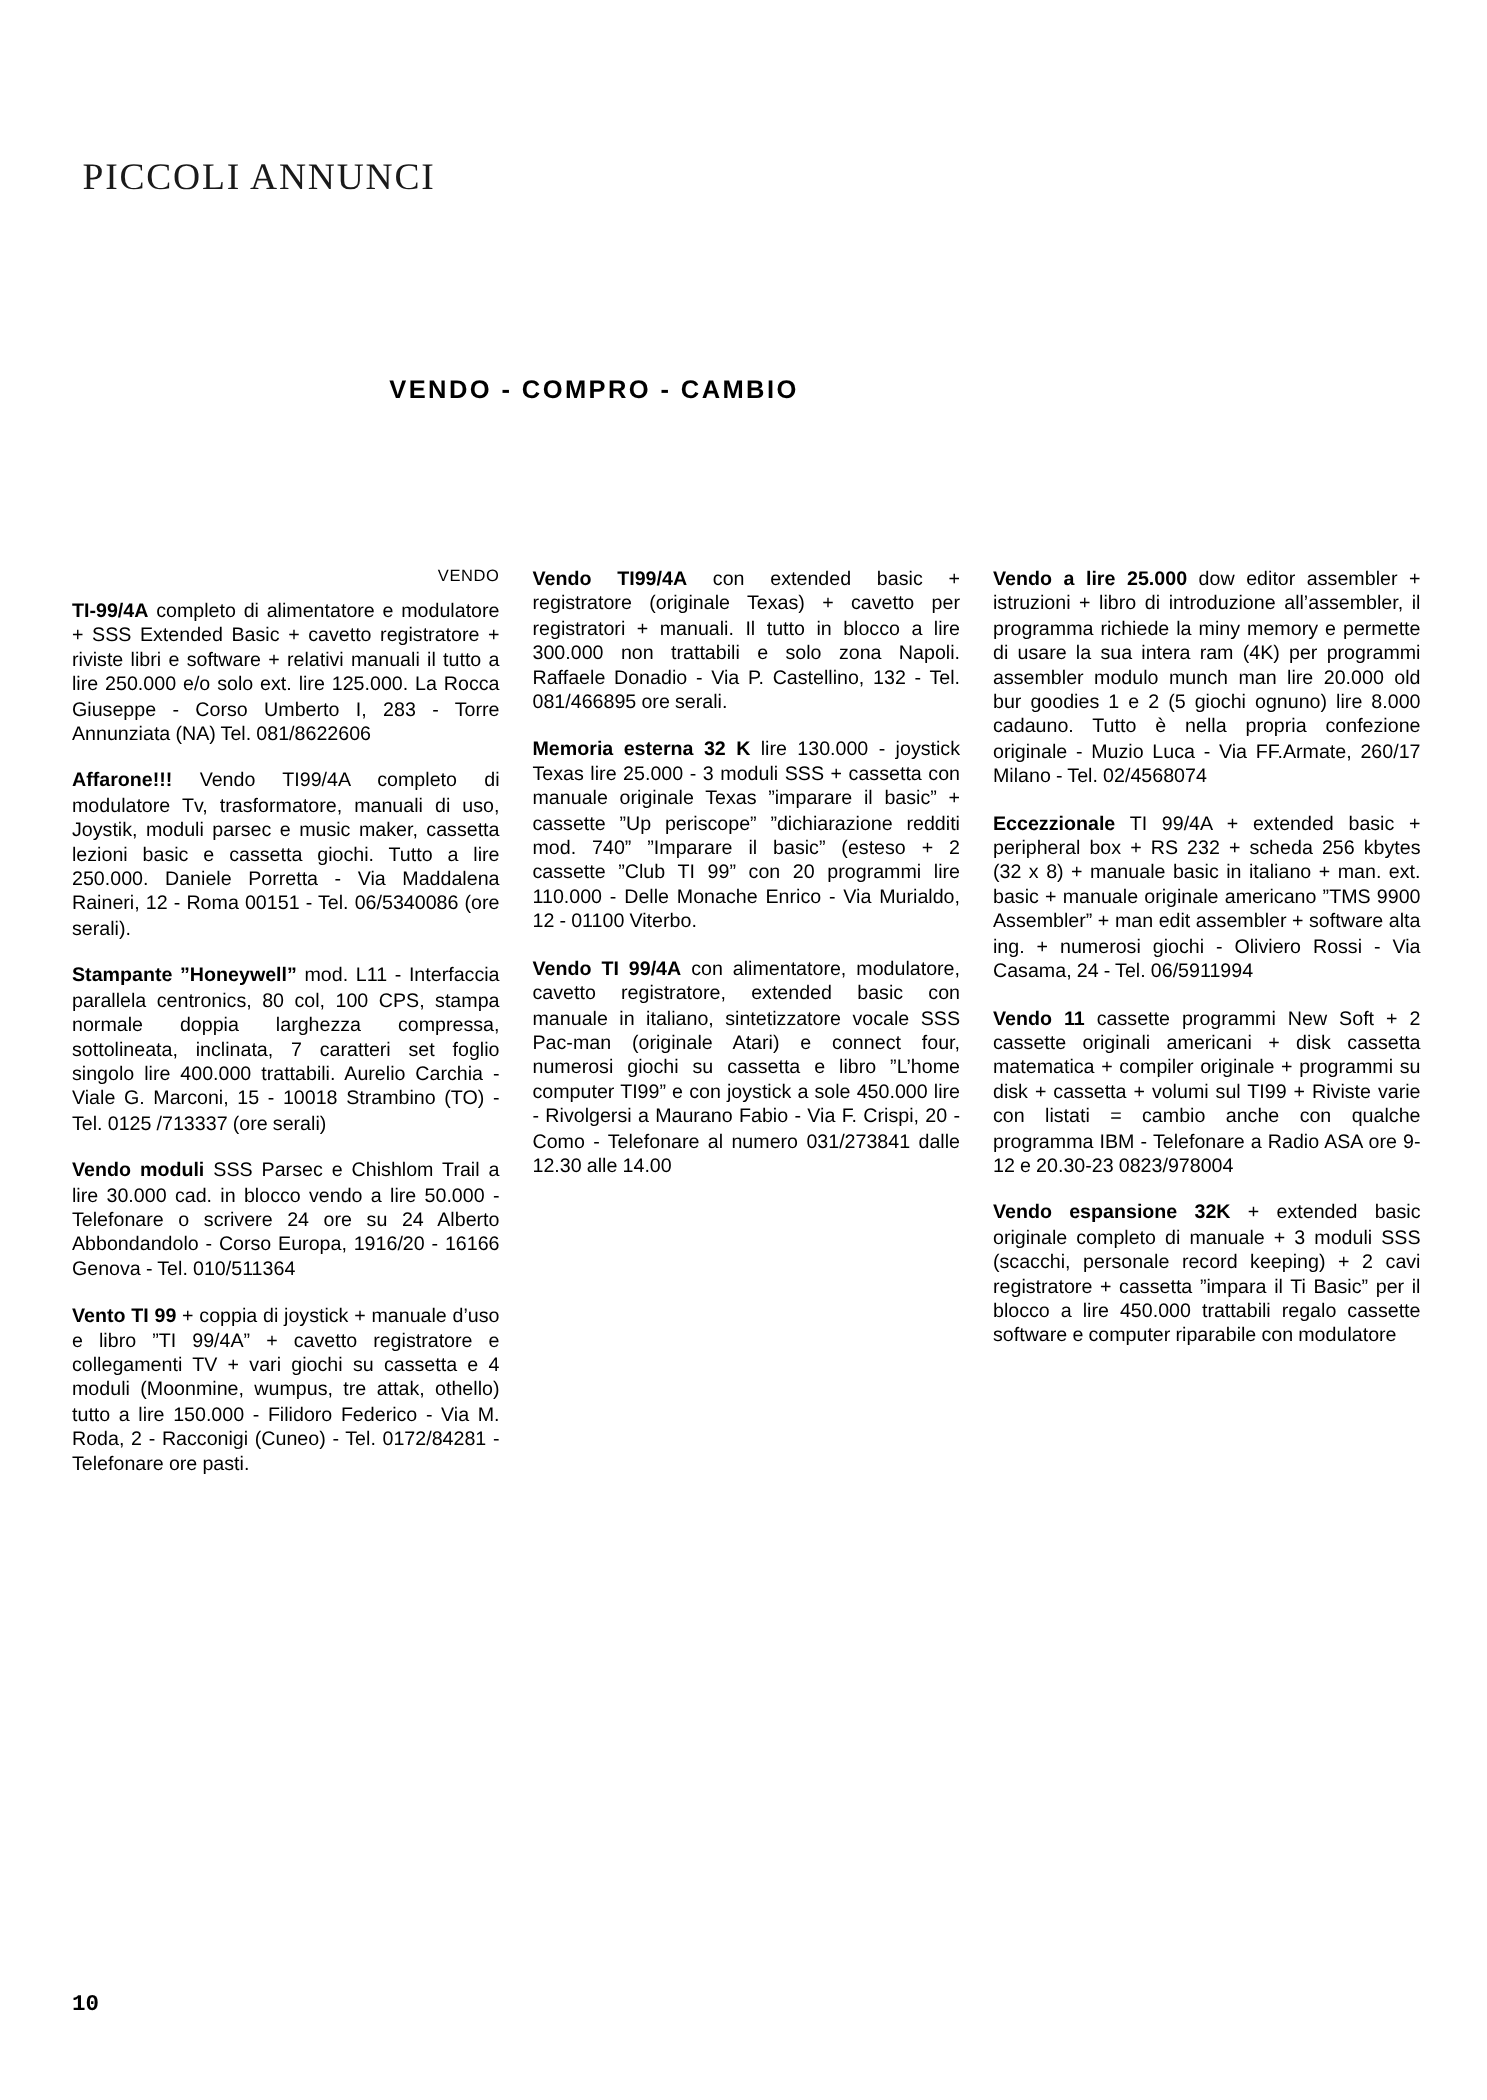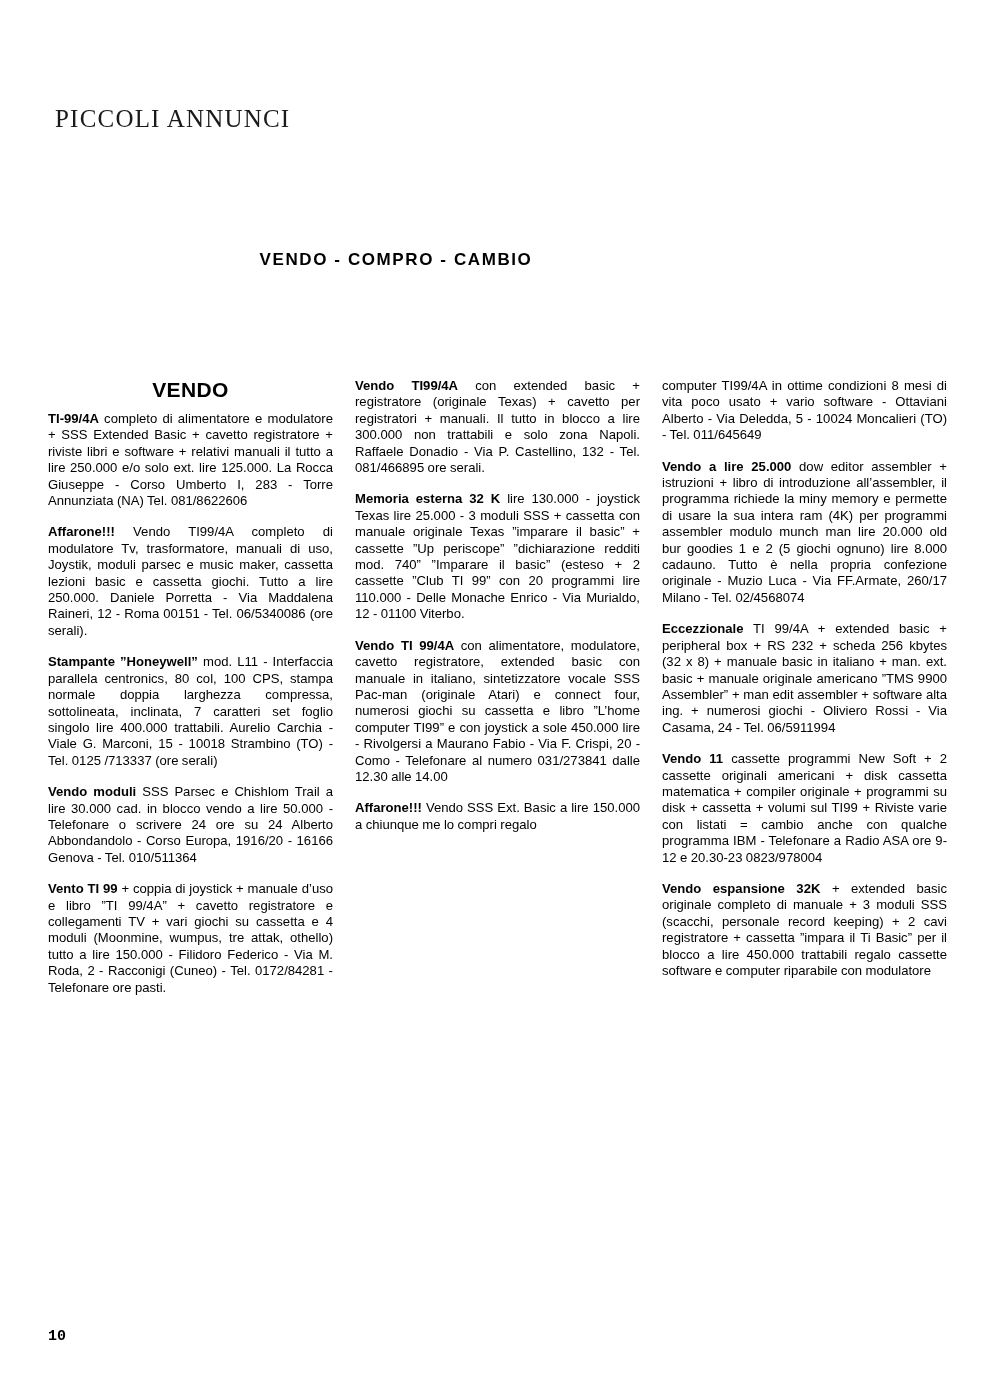--- a/index.html
+++ b/index.html
@@ -47,23 +47,23 @@
     left: 48px;
     top: 378px;
     width: 900px;
     display: flex;
     gap: 22px;
   }
   .col {
     width: 285px;
   }
   .col-head {
-    text-align: center;
-    font-weight: bold;
-    font-size: 21px;
+    text-align: right;
+    font-weight: normal;
+    font-size: 11px;
     margin: 0 0 9px 0;
     letter-spacing: 0.4px;
   }
   .ad {
     font-size: 13.1px;
     line-height: 16.4px;
     text-align: justify;
     margin: 0 0 15px 0;
     hyphens: manual;
     word-spacing: -0.2px;
@@ -96,25 +96,23 @@
       <p class="ad"><b>Affarone!!!</b><span> Vendo TI99/4A completo di modulatore Tv, trasformatore, manuali di uso, Joystik, moduli parsec e music maker, cassetta lezioni basic e cassetta giochi. Tutto a lire 250.000. Daniele Porretta - Via Maddalena Raineri, 12 - Roma 00151 - Tel. 06/5340086 (ore serali).</span></p>
       <p class="ad"><b>Stampante ”Honeywell”</b><span> mod. L11 - Interfaccia parallela centronics, 80 col, 100 CPS, stampa normale doppia larghezza compressa, sottolineata, inclinata, 7 caratteri set foglio singolo lire 400.000 trattabili. Aurelio Carchia - Viale G. Marconi, 15 - 10018 Strambino (TO) - Tel. 0125 /713337 (ore serali)</span></p>
       <p class="ad"><b>Vendo moduli</b><span> SSS Parsec e Chishlom Trail a lire 30.000 cad. in blocco vendo a lire 50.000 - Telefonare o scrivere 24 ore su 24 Alberto Abbondandolo - Corso Europa, 1916/20 - 16166 Genova - Tel. 010/511364</span></p>
       <p class="ad"><b>Vento TI 99</b><span> + coppia di joystick + manuale d’uso e libro ”TI 99/4A” + cavetto registratore e collegamenti TV + vari giochi su cassetta e 4 moduli (Moonmine, wumpus, tre attak, othello) tutto a lire 150.000 - Filidoro Federico - Via M. Roda, 2 - Racconigi (Cuneo) - Tel. 0172/84281 - Telefonare ore pasti.</span></p>
     </div>
 
     <div class="col">
       <p class="ad"><b>Vendo TI99/4A</b><span> con extended basic + registratore (originale Texas) + cavetto per registratori + manuali. Il tutto in blocco a lire 300.000 non trattabili e solo zona Napoli. Raffaele Donadio - Via P. Castellino, 132 - Tel. 081/466895 ore serali.</span></p>
       <p class="ad"><b>Memoria esterna 32 K</b><span> lire 130.000 - joystick Texas lire 25.000 - 3 moduli SSS + cassetta con manuale originale Texas ”imparare il basic” + cassette ”Up periscope” ”dichiarazione redditi mod. 740” ”Imparare il basic” (esteso + 2 cassette ”Club TI 99” con 20 programmi lire 110.000 - Delle Monache Enrico - Via Murialdo, 12 - 01100 Viterbo.</span></p>
       <p class="ad"><b>Vendo TI 99/4A</b><span> con alimentatore, modulatore, cavetto registratore, extended basic con manuale in italiano, sintetizzatore vocale SSS Pac-man (originale Atari) e connect four, numerosi giochi su cassetta e libro ”L’home computer TI99” e con joystick a sole 450.000 lire - Rivolgersi a Maurano Fabio - Via F. Crispi, 20 - Como - Telefonare al numero 031/273841 dalle 12.30 alle 14.00</span></p>
-      <p class="ad"><b>Affarone!!!</b><span> Vendo SSS Ext. Basic a lire 150.000 a chiunque me lo compri regalo</span></p>
     </div>
 
     <div class="col">
-      <p class="ad"><b></b><span>computer TI99/4A in ottime condizioni 8 mesi di vita poco usato + vario software - Ottaviani Alberto - Via Deledda, 5 - 10024 Moncalieri (TO) - Tel. 011/645649</span></p>
       <p class="ad"><b>Vendo a lire 25.000</b><span> dow editor assembler + istruzioni + libro di introduzione all’assembler, il programma richiede la miny memory e permette di usare la sua intera ram (4K) per programmi assembler modulo munch man lire 20.000 old bur goodies 1 e 2 (5 giochi ognuno) lire 8.000 cadauno. Tutto è nella propria confezione originale - Muzio Luca - Via FF.Armate, 260/17 Milano - Tel. 02/4568074</span></p>
       <p class="ad"><b>Eccezzionale</b><span> TI 99/4A + extended basic + peripheral box + RS 232 + scheda 256 kbytes (32 x 8) + manuale basic in italiano + man. ext. basic + manuale originale americano ”TMS 9900 Assembler” + man edit assembler + software alta ing. + numerosi giochi - Oliviero Rossi - Via Casama, 24 - Tel. 06/5911994</span></p>
       <p class="ad"><b>Vendo 11</b><span> cassette programmi New Soft + 2 cassette originali americani + disk cassetta matematica + compiler originale + programmi su disk + cassetta + volumi sul TI99 + Riviste varie con listati = cambio anche con qualche programma IBM - Telefonare a Radio ASA ore 9-12 e 20.30-23 0823/978004</span></p>
       <p class="ad"><b>Vendo espansione 32K</b><span> + extended basic originale completo di manuale + 3 moduli SSS (scacchi, personale record keeping) + 2 cavi registratore + cassetta ”impara il Ti Basic” per il blocco a lire 450.000 trattabili regalo cassette software e computer riparabile con modulatore</span></p>
     </div>
 
   </div>
 
   <div class="page-num">10</div>
 

